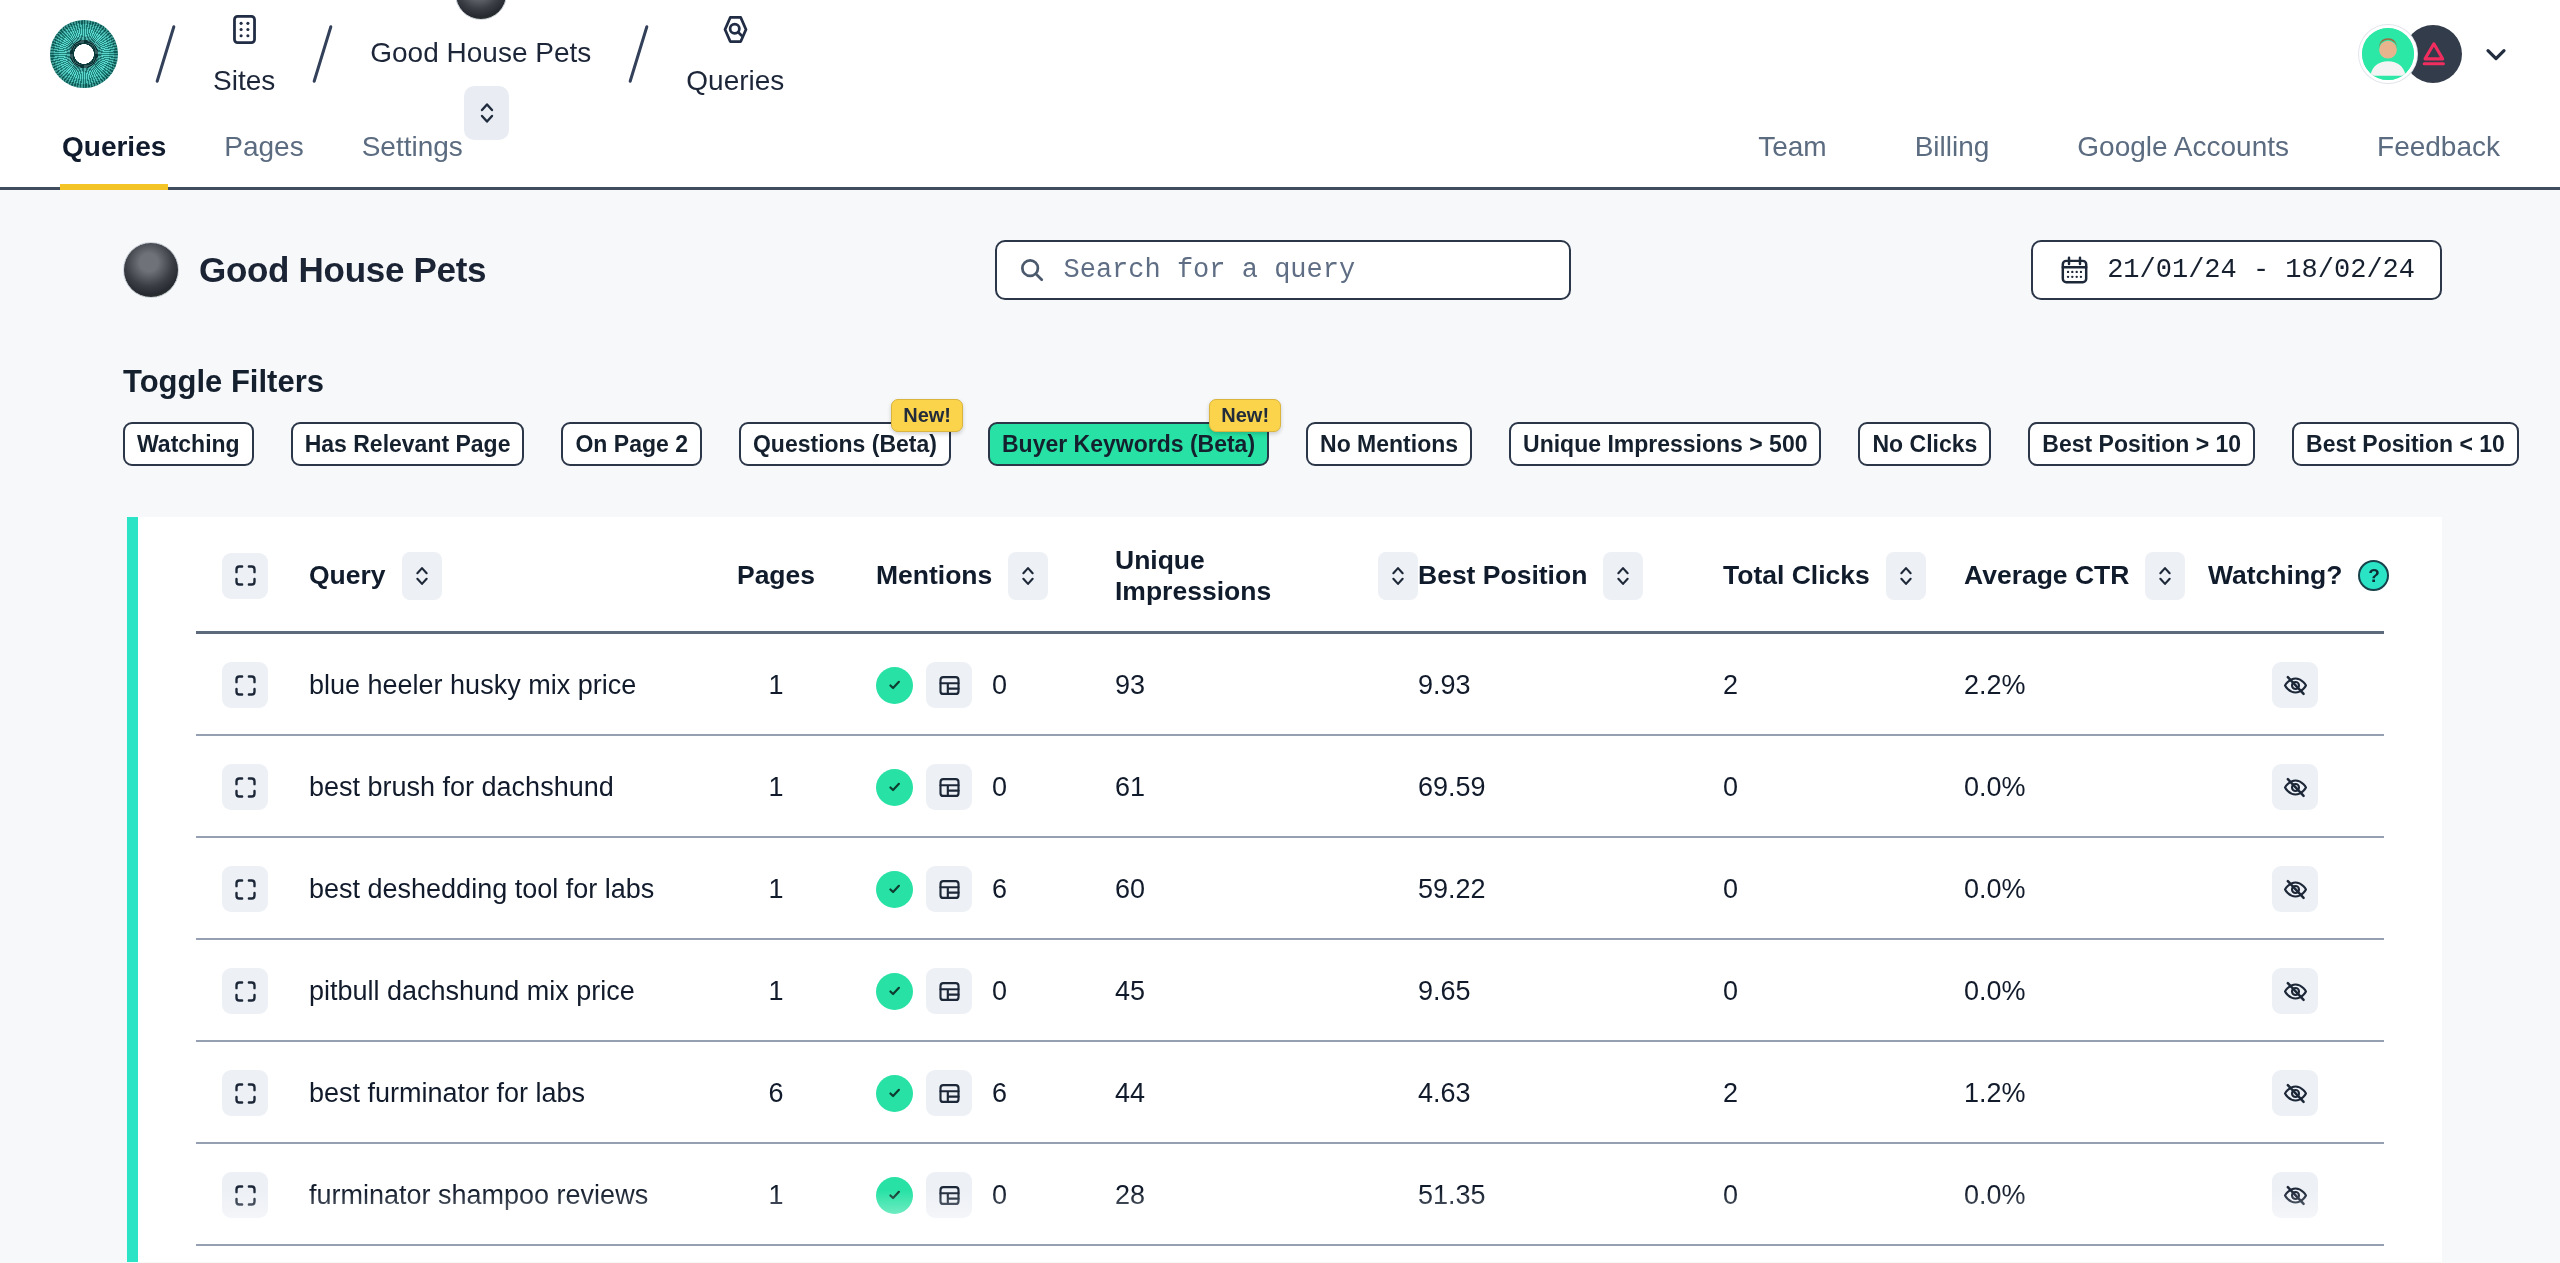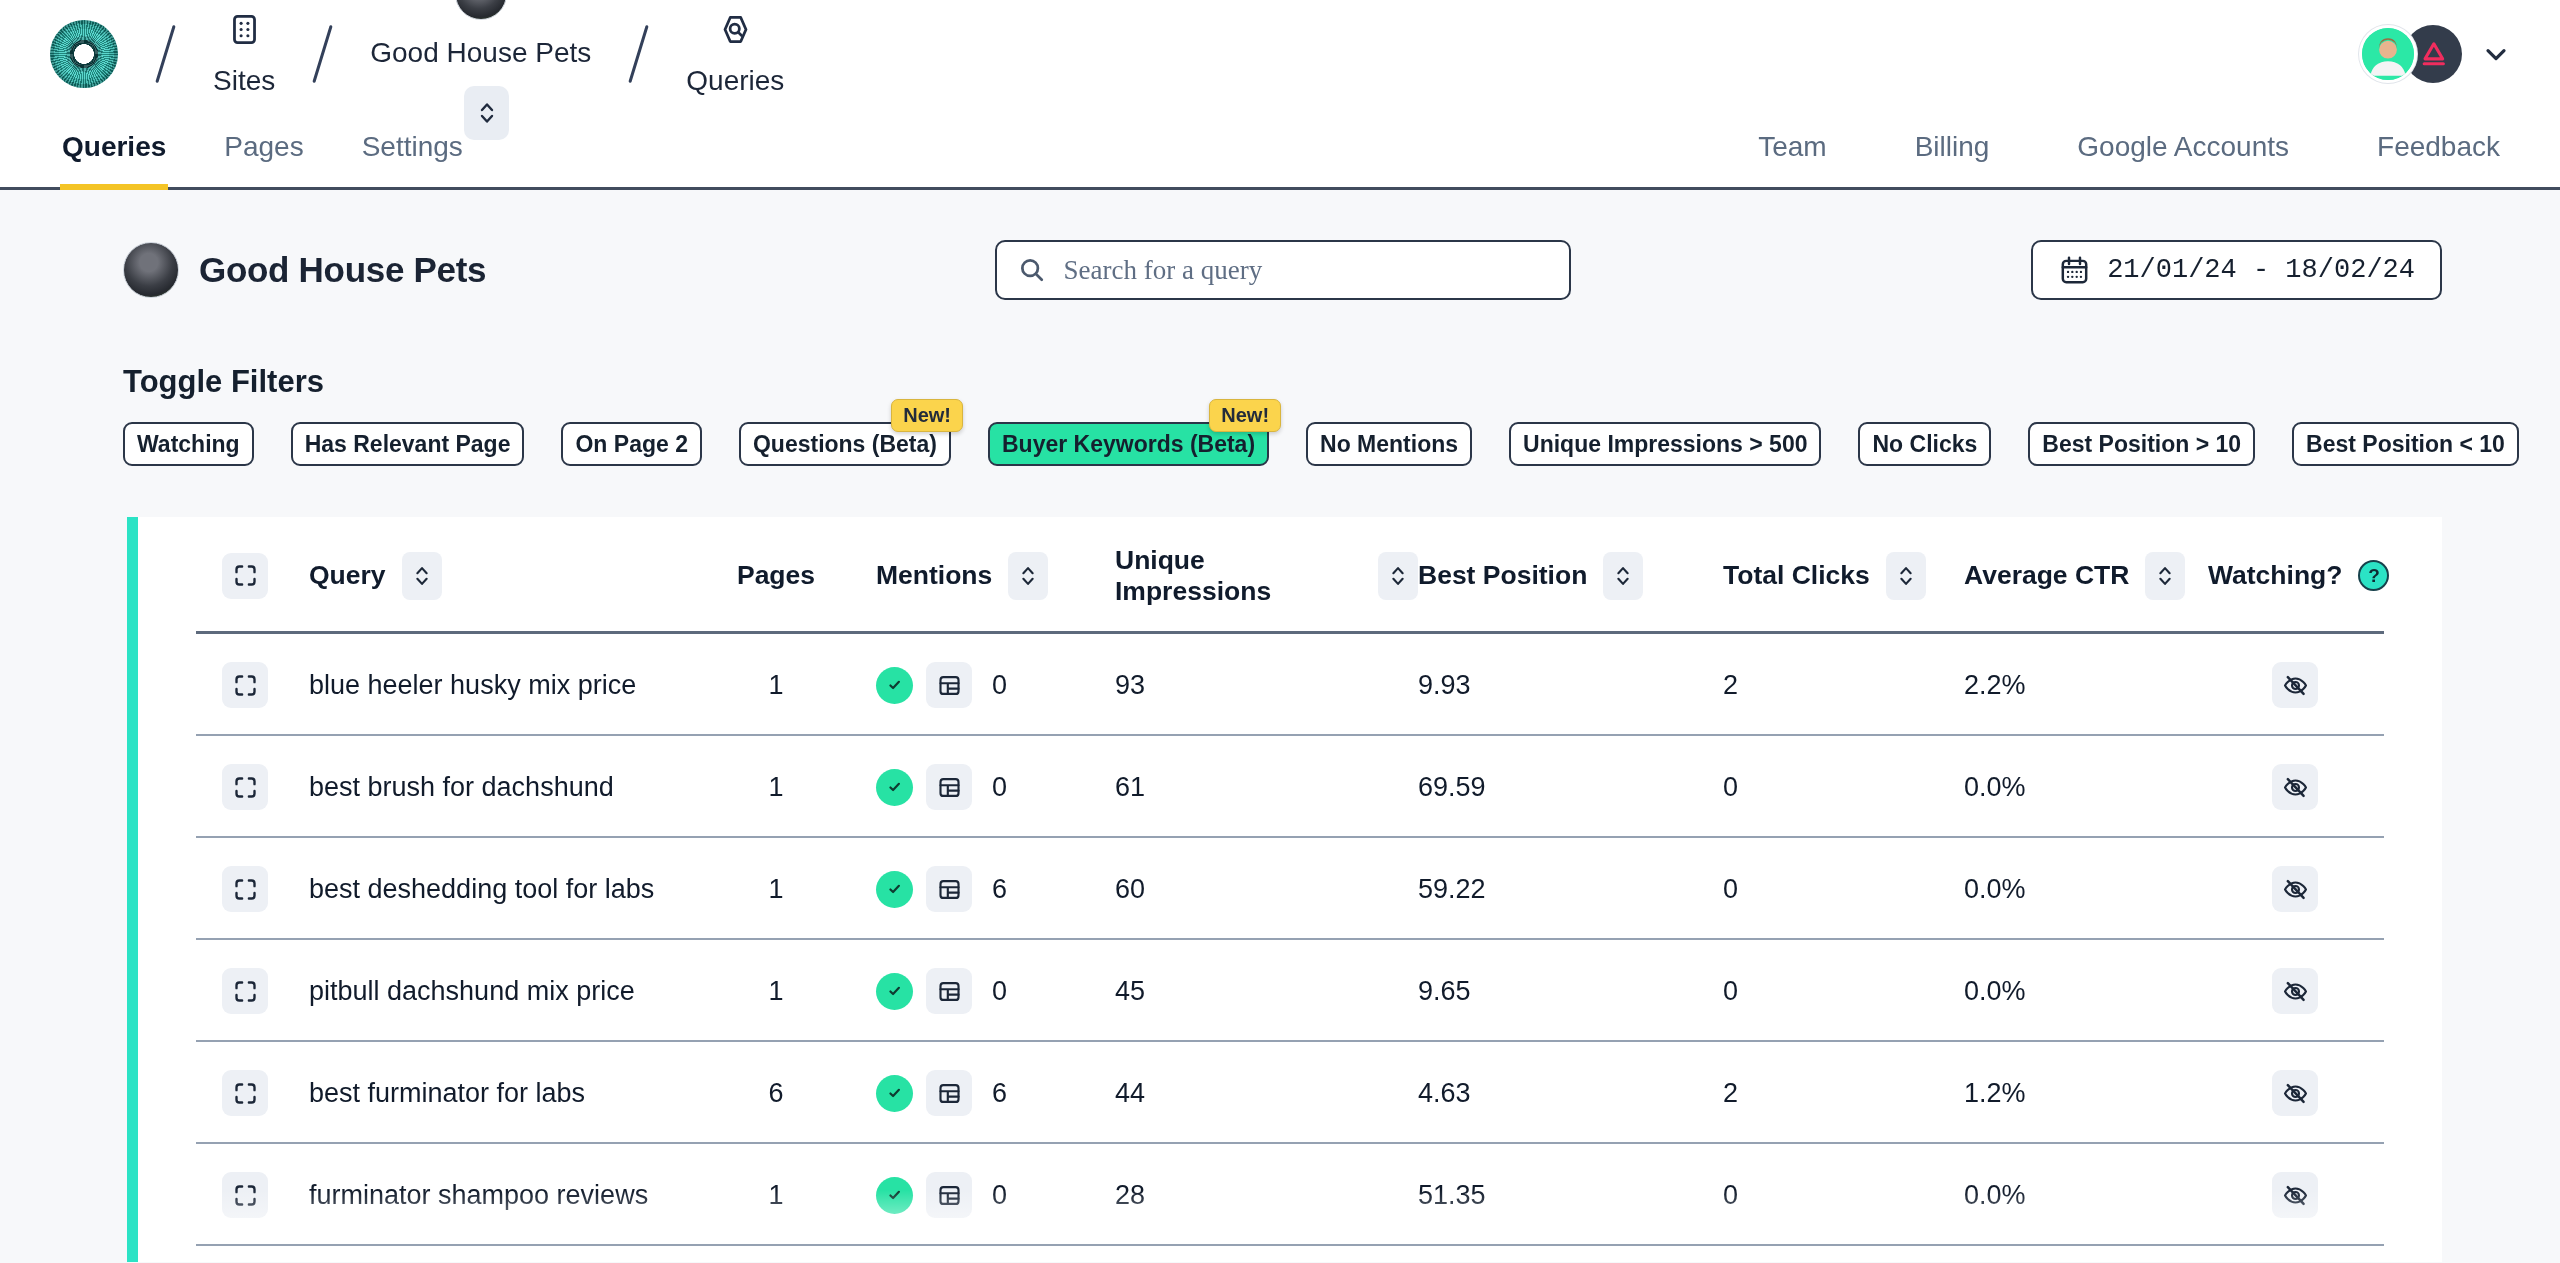--- a/index.html
+++ b/index.html
@@ -46,21 +46,21 @@
   .navlinks { display:flex; gap:88px; align-items:center; }
   .navlink { background:none; border:none; font-family:inherit; font-size:28px; font-weight:500; color:#5b6b80; cursor:pointer; padding:0; }
 
   
   .title-row { display:grid; grid-template-columns:1fr auto 1fr; align-items:center; margin:50px 118px 0 123px; }
   .page-title { display:flex; align-items:center; gap:20px; justify-self:start; }
   .page-title .avatar.dog { width:56px; height:56px; }
   .page-title h1 { margin:0; font-size:35px; font-weight:700; color:#1b2434; letter-spacing:-0.3px; }
   .searchbox { width:576px; height:60px; background:#fff; border:2.5px solid #2b3648; border-radius:10px; display:flex; align-items:center; gap:15px; padding:0 20px; }
   .searchbox svg { color:#4b596d; flex:none; }
-  .searchbox input { flex:1; border:none; outline:none; background:transparent; font-family:Liberation Serif, serif; font-size:27px; color:#1b2434; }
+  .searchbox input { flex:1; border:none; outline:none; background:transparent; font-family:Liberation Mono, monospace; font-size:27px; color:#1b2434; }
   .searchbox input::placeholder { color:#5f6e84; }
   .date-btn { justify-self:end; height:60px; background:#fff; border:2.5px solid #2b3648; border-radius:10px; display:flex; align-items:center; gap:16px; padding:12px 25px; font-family:Liberation Mono, monospace; font-size:27px; font-weight:500; color:#16202f; cursor:pointer; }
   .date-btn svg { color:#1c2738; }
 
   
   .filters-heading { margin:64px 0 0 123px; font-size:31px; font-weight:600; color:#15202e; }
   .filters { display:flex; gap:37px; margin:22px 123px 0; }
   .filter-btn { position:relative; height:44px; padding:0 12px; background:#fff; border:2px solid #2b3648; border-radius:9px; display:flex; align-items:center; font-family:inherit; font-size:23px; font-weight:600; color:#15202e; cursor:pointer; white-space:nowrap; }
   .filter-btn.active { background:var(--accent-green, #27e2a4); }
   .new-badge { position:absolute; top:-25px; right:-14px; background:var(--badge-yellow, #fbd44c); border:1px solid #d9b53e; border-radius:7px; padding:4px 11px; font-size:20px; font-weight:700; color:#232c3b; box-shadow:0 2px 4px rgba(0,0,0,0.18); }

